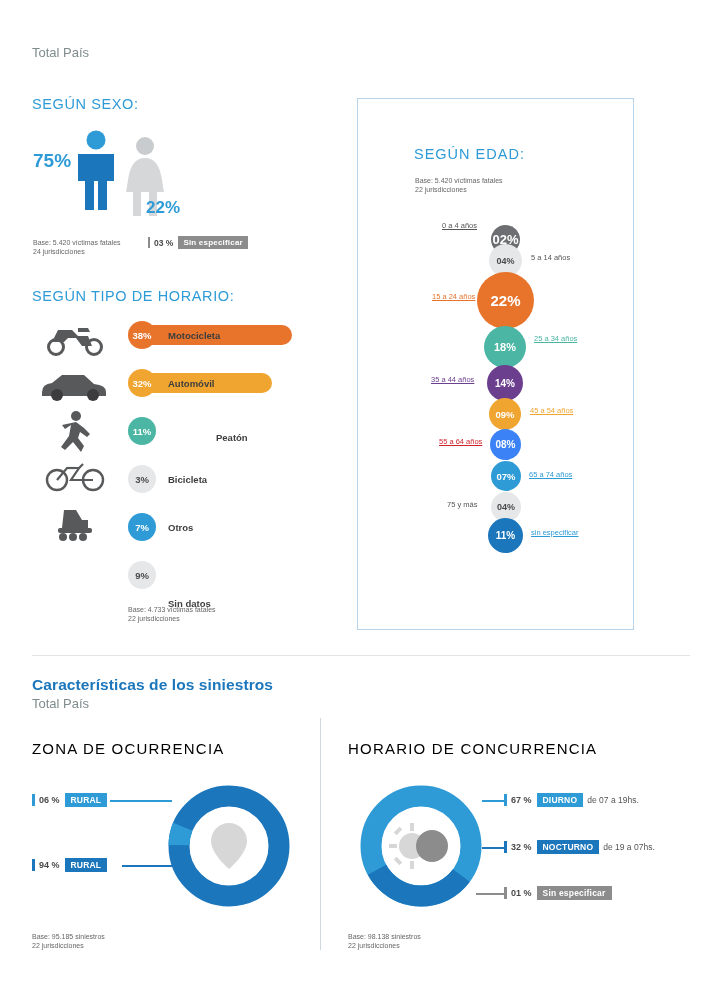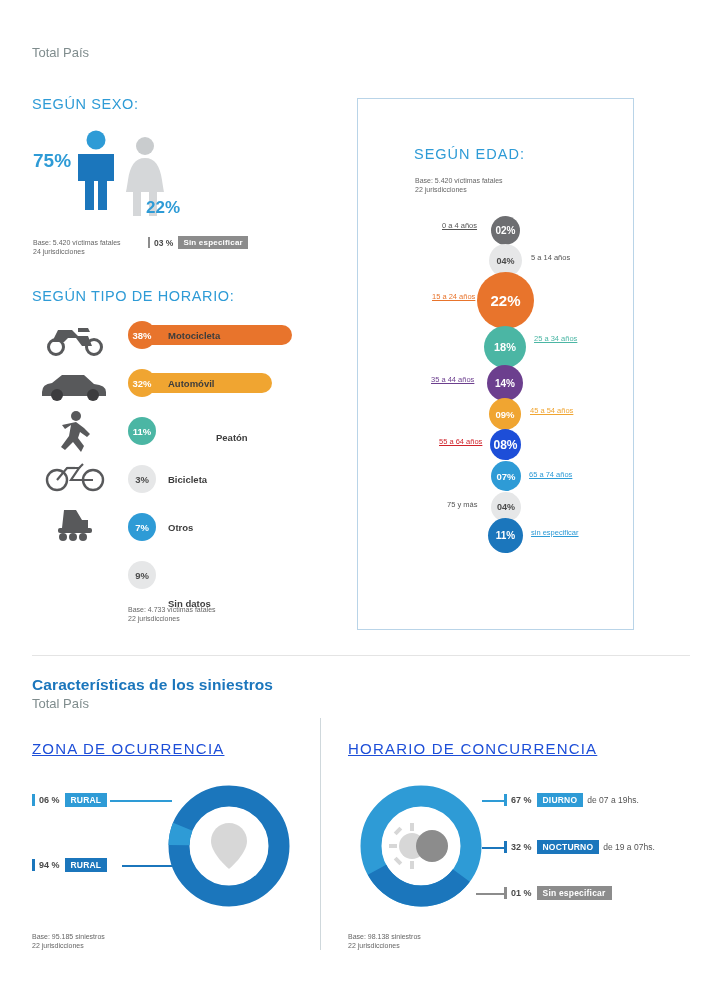--- a/index.html
+++ b/index.html
@@ -14,21 +14,21 @@
   .sec-title{
     position:absolute;font-size:15.5px;font-weight:bold;color:#1b76bc;letter-spacing:.1px;
   }
   .sec-sub{
     position:absolute;font-size:13px;color:#7f8c8d;font-weight:normal;
   }
   .blue-head{
     position:absolute;font-size:14.5px;color:#2e9bd6;letter-spacing:.6px;font-weight:normal;
   }
   .blue-head-lg{
-    position:absolute;font-size:15px;color:#1d4ed8;letter-spacing:1.2px;font-weight:normal;text-decoration:underline;
+    position:absolute;font-size:15px;color:#000000;letter-spacing:1.2px;font-weight:normal;
   }
   .base{
     position:absolute;font-size:7px;color:#666;line-height:1.35;
   }
 
   
   .pct-big{position:absolute;font-weight:bold;}
   .legend-chip{
     position:absolute;display:flex;align-items:center;font-size:8px;
   }
@@ -162,39 +162,39 @@
   </div>
 
   <div class="panel" style="left:357px;top:98px;width:275px;height:530px;"></div>
 
   <div class="blue-head" style="left:414px;top:146px;letter-spacing:1px;">SEGÚN EDAD:</div>
   <div class="base" style="left:415px;top:176px;">
     <span>Base:</span><span> 5.420 víctimas fatales</span><br>
     <span>22 jurisdicciones</span>
   </div>
 
-  <div class="agebubble" style="left:491px;top:216px;width:29px;height:29px;background:#6d6e71;font-size:10px;">02%</div>
+  <div class="agebubble" style="left:491px;top:225px;width:29px;height:29px;background:#6d6e71;font-size:13px;">02%</div>
   <div class="agelabel" style="left:442px;top:221px;text-decoration:underline;">0 a 4 años</div>
 
   <div class="agebubble" style="left:489px;top:244px;width:33px;height:33px;background:#e6e7e8;color:#4a4a4a;font-size:9px;">04%</div>
   <div class="agelabel" style="left:531px;top:253px;">5 a 14 años</div>
 
   <div class="agebubble" style="left:477px;top:272px;width:57px;height:57px;background:#e8742c;font-size:15px;">22%</div>
   <div class="agelabel" style="left:432px;top:292px;color:#e8742c;text-decoration:underline;">15 a 24 años</div>
 
   <div class="agebubble" style="left:484px;top:326px;width:42px;height:42px;background:#4bb6a4;font-size:11px;">18%</div>
   <div class="agelabel" style="left:534px;top:334px;color:#4bb6a4;text-decoration:underline;">25 a 34 años</div>
 
   <div class="agebubble" style="left:487px;top:365px;width:36px;height:36px;background:#6c3f8e;font-size:10px;">14%</div>
   <div class="agelabel" style="left:431px;top:375px;color:#6c3f8e;text-decoration:underline;">35 a 44 años</div>
 
   <div class="agebubble" style="left:489px;top:398px;width:32px;height:32px;background:#f0a531;font-size:9.5px;">09%</div>
   <div class="agelabel" style="left:530px;top:406px;color:#f0a531;text-decoration:underline;">45 a 54 años</div>
 
-  <div class="agebubble" style="left:490px;top:429px;width:31px;height:31px;background:#1d4ed8;font-size:12px;">08%</div>
+  <div class="agebubble" style="left:490px;top:429px;width:31px;height:31px;background:#3b82f6;font-size:10px;">08%</div>
   <div class="agelabel" style="left:439px;top:437px;color:#d0232b;text-decoration:underline;">55 a 64 años</div>
 
   <div class="agebubble" style="left:491px;top:461px;width:30px;height:30px;background:#2e9bd6;font-size:9.5px;">07%</div>
   <div class="agelabel" style="left:529px;top:470px;color:#2e9bd6;text-decoration:underline;">65 a 74 años</div>
 
   <div class="agebubble" style="left:491px;top:492px;width:30px;height:30px;background:#e6e7e8;color:#4a4a4a;font-size:9px;">04%</div>
   <div class="agelabel" style="left:447px;top:500px;">75 y más</div>
 
   <div class="agebubble" style="left:488px;top:518px;width:35px;height:35px;background:#1b76bc;font-size:10px;">11%</div>
   <div class="agelabel" style="left:531px;top:528px;color:#2e9bd6;text-decoration:underline;">sin especificar</div>

